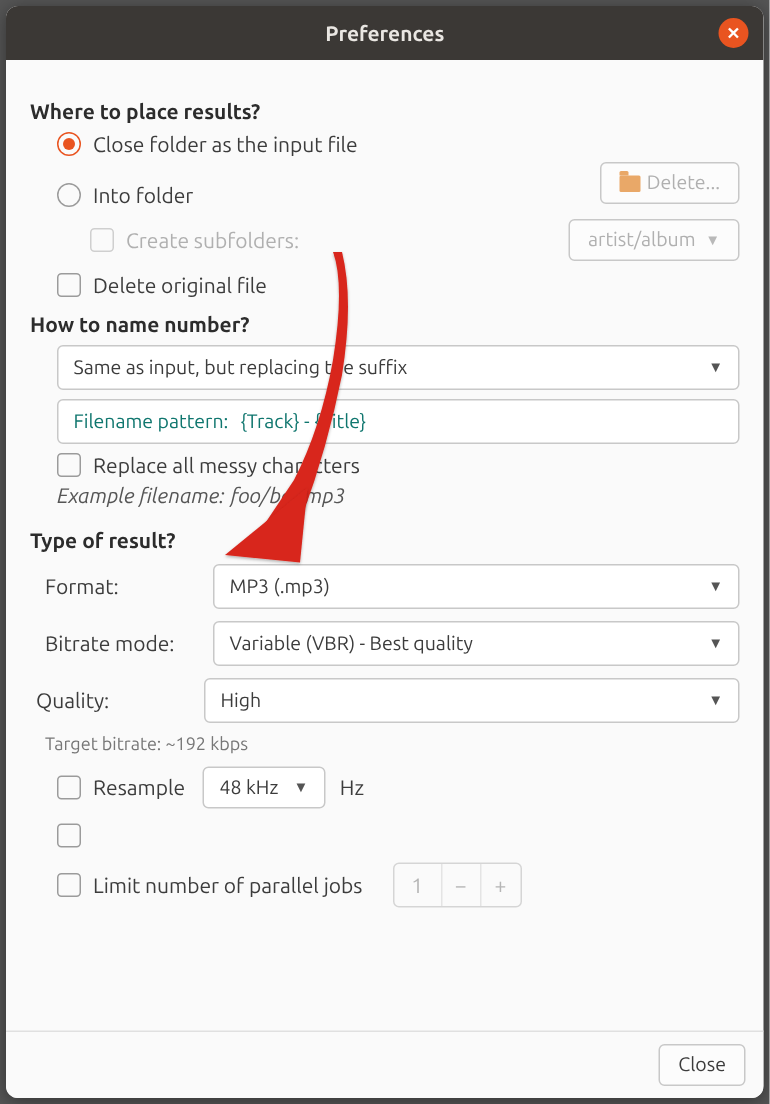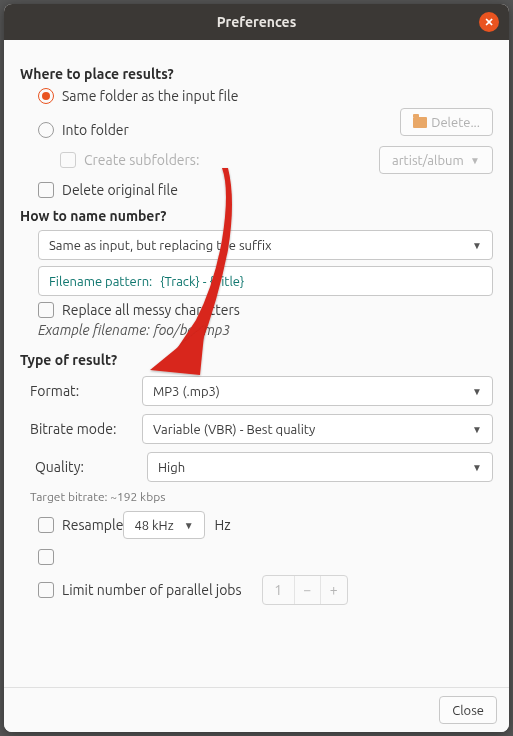--- a/index.html
+++ b/index.html
@@ -198,21 +198,21 @@
       <span>✕</span>
     </div>
   </div>
 
   <div class="content">
 
     <div class="section-hdr">Where to place results?</div>
 
     <div class="row indent1">
       <span class="radio selected"></span>
-      <span>Same folder as the input file</span>
+      <span>Close folder as the input file</span>
     </div>
 
     <div style="display:flex;align-items:flex-start;">
       <div style="flex:1;">
         <div class="row indent1" style="margin-top:14px;">
           <span class="radio"></span>
           <span>Into folder</span>
         </div>
         <div class="row indent2 disabled" style="margin-top:14px;">
           <span class="check"></span>
@@ -275,33 +275,33 @@
     </div>
 
     <div class="form-row" style="margin-left:10px;">
       <span class="form-label">Bitrate mode:</span>
       <div class="dropdown form-ctrl">
         <span>Variable (VBR) - Best quality</span>
         <span class="dd-arrow">▼</span>
       </div>
     </div>
 
-    <div class="form-row" style="margin-left:15px;">
+    <div class="form-row" style="margin-left:4px;">
       <span class="form-label">Quality:</span>
       <div class="dropdown form-ctrl">
         <span>High</span>
         <span class="dd-arrow">▼</span>
       </div>
     </div>
 
     <div class="small-grey" style="margin-left:10px;">Target bitrate: ~192 kbps</div>
 
     <div class="row indent1" style="margin-top:8px;">
       <span class="check"></span>
-      <span style="">Resample</span>
+      <span style="margin-right:12px;">Resample</span>
       <div class="small-dd">
         <span>48 kHz</span>
         <span class="dd-arrow">▼</span>
       </div>
       <span style="margin-left:10px;">Hz</span>
     </div>
 
     <div class="row indent1" style="margin-top:10px;">
       <span class="check"></span>
     </div>

